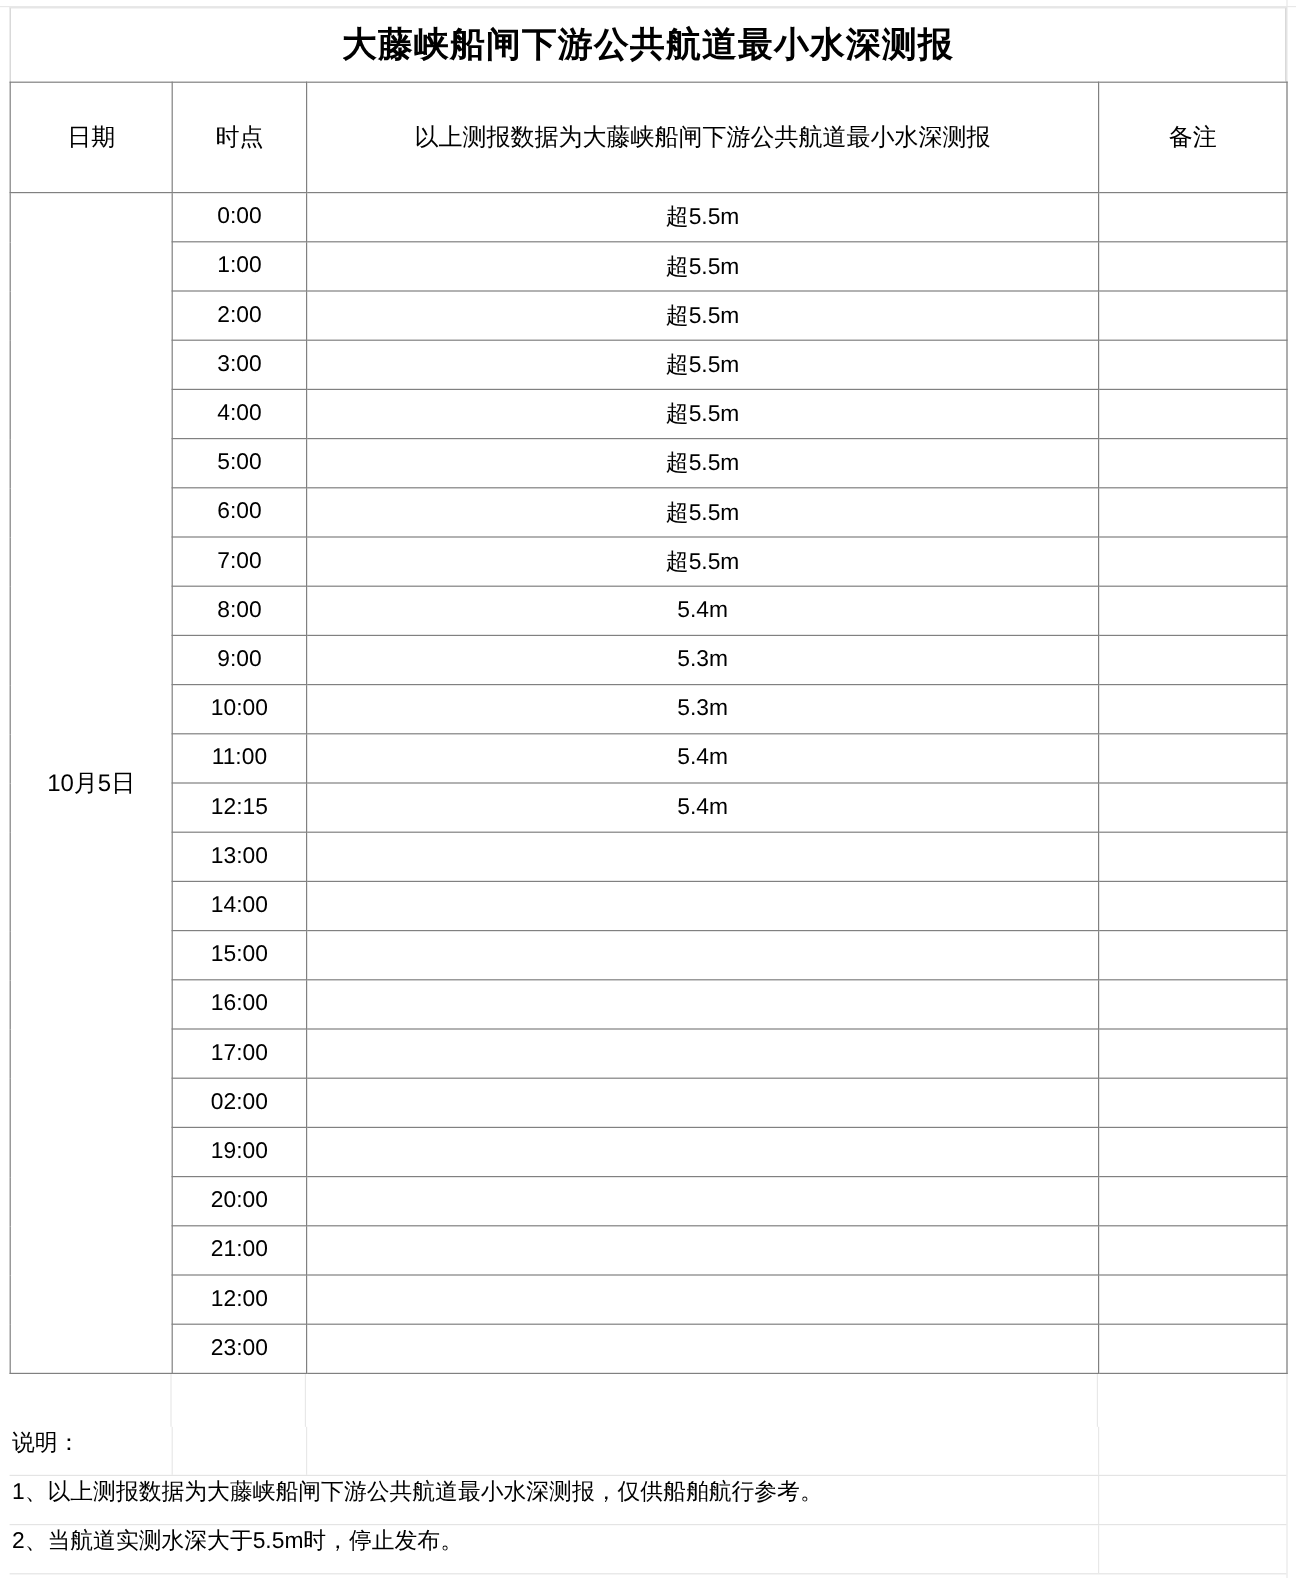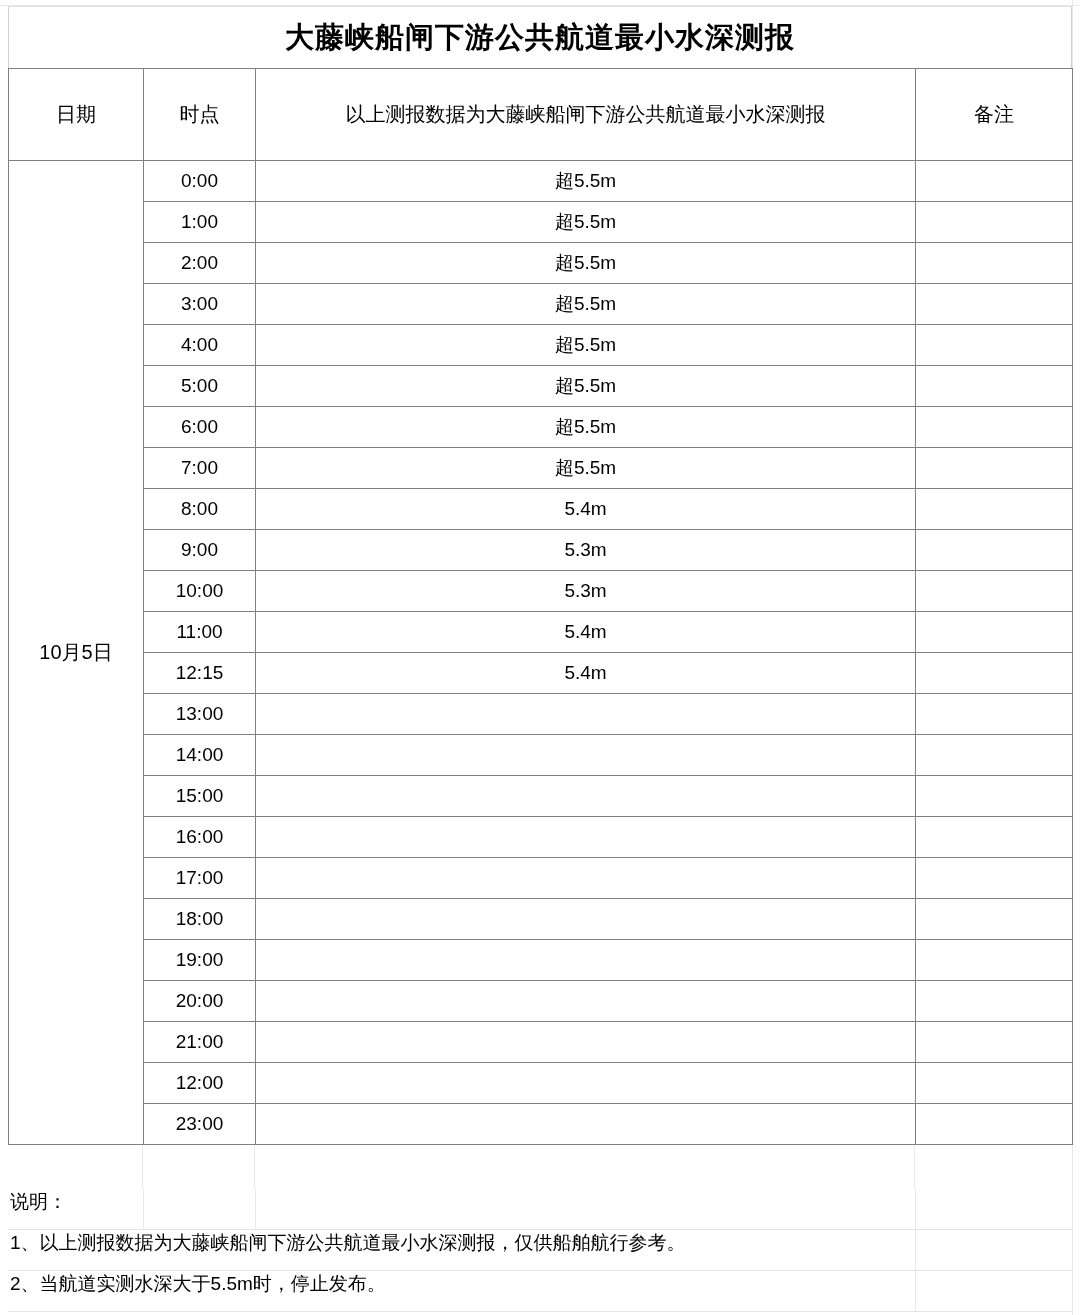--- a/index.html
+++ b/index.html
@@ -199,21 +199,21 @@
           <td class="c-time">16:00</td>
           <td class="c-depth"></td>
           <td class="c-note"></td>
         </tr>
         <tr>
           <td class="c-time">17:00</td>
           <td class="c-depth"></td>
           <td class="c-note"></td>
         </tr>
         <tr>
-          <td class="c-time">18:00</td>
+          <td class="c-time">02:00</td>
           <td class="c-depth"></td>
           <td class="c-note"></td>
         </tr>
         <tr>
           <td class="c-time">19:00</td>
           <td class="c-depth"></td>
           <td class="c-note"></td>
         </tr>
         <tr>
           <td class="c-time">20:00</td>

